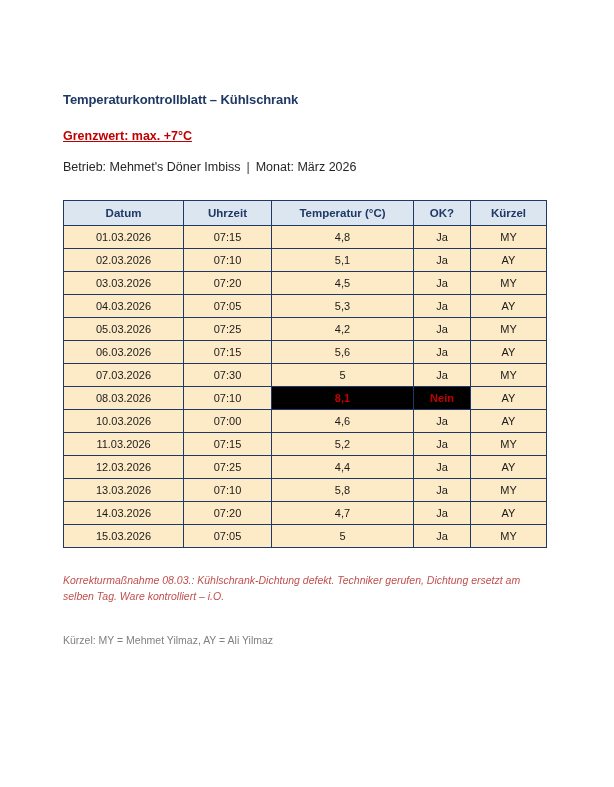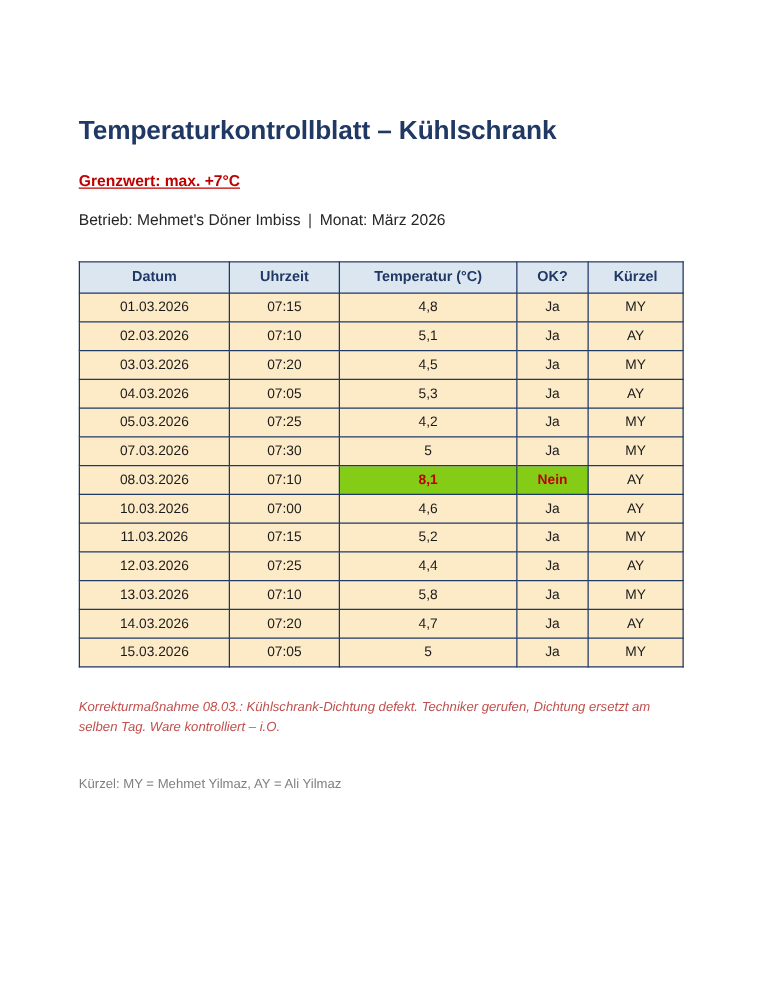--- a/index.html
+++ b/index.html
@@ -24,21 +24,21 @@
   }
   .content {
     position: absolute;
     left: 63px;
     top: 92px;
     width: 483px;
   }
 
   
   .doc-title {
-    font-size: 21px;
+    font-size: 13px;
     font-weight: bold;
     color: #1f3864;
     letter-spacing: -0.1px;
     line-height: 1.2;
     margin: 0 0 0 0;
     white-space: nowrap;
   }
   .limit-line {
     font-size: 12.5px;
     font-weight: bold;
@@ -84,21 +84,21 @@
     background: #dce6f1;
     color: #1f3864;
     font-weight: bold;
     font-size: 11.5px;
     height: 25px;
   }
   table.log tbody td {
     background: #fdebc8;
   }
   table.log tbody td.alert {
-    background: #84cc16;
+    background: #000000;
     color: #c00000;
     font-weight: bold;
   }
   col.c-datum   { width: 120px; }
   col.c-uhrzeit { width: 88px; }
   col.c-temp    { width: 142px; }
   col.c-ok      { width: 57px; }
   col.c-kuerzel { width: 76px; }
 
   
@@ -179,20 +179,27 @@
               <td>AY</td>
             </tr>
             <tr>
               <td>05.03.2026</td>
               <td>07:25</td>
               <td>4,2</td>
               <td>Ja</td>
               <td>MY</td>
             </tr>
             <tr>
+              <td>06.03.2026</td>
+              <td>07:15</td>
+              <td>5,6</td>
+              <td>Ja</td>
+              <td>AY</td>
+            </tr>
+            <tr>
               <td>07.03.2026</td>
               <td>07:30</td>
               <td>5</td>
               <td>Ja</td>
               <td>MY</td>
             </tr>
             <tr>
               <td>08.03.2026</td>
               <td>07:10</td>
               <td class="alert">8,1</td>

